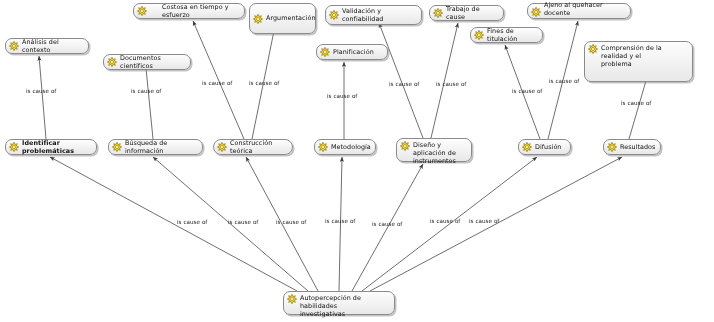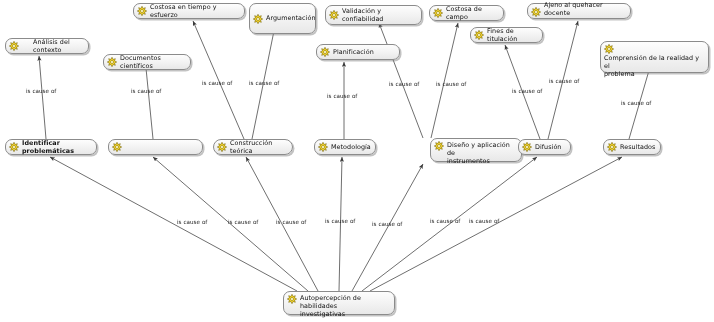--- a/index.html
+++ b/index.html
@@ -86,39 +86,39 @@
         <line x1="308" y1="291" x2="153" y2="157" stroke="#4a4a4a" stroke-width="0.8" marker-end="url(#arrowhead)"></line>
         <line x1="318" y1="291" x2="246" y2="157" stroke="#4a4a4a" stroke-width="0.8" marker-end="url(#arrowhead)"></line>
         <line x1="339" y1="291" x2="342" y2="157" stroke="#4a4a4a" stroke-width="0.8" marker-end="url(#arrowhead)"></line>
         <line x1="352" y1="291" x2="423" y2="164" stroke="#4a4a4a" stroke-width="0.8" marker-end="url(#arrowhead)"></line>
         <line x1="362" y1="291" x2="537" y2="157" stroke="#4a4a4a" stroke-width="0.8" marker-end="url(#arrowhead)"></line>
         <line x1="370" y1="291" x2="622" y2="157" stroke="#4a4a4a" stroke-width="0.8" marker-end="url(#arrowhead)"></line>
       </g>
   </svg>
 
   <div id="nodes-group">
-      <div class="node" style="left: 5px; top: 38px; width: 84px; height: 16px; gap: 11px;">
+      <div class="node" style="left: 5px; top: 38px; width: 84px; height: 16px;">
         <span class="node-icon">
           <svg width="10" height="10" viewBox="0 0 20 20">
             <path d="M10 0.6 L12.0 5.0 L16.6 3.4 L15.0 8.0 L19.4 10 L15.0 12.0 L16.6 16.6 L12.0 15.0 L10 19.4 L8.0 15.0 L3.4 16.6 L5.0 12.0 L0.6 10 L5.0 8.0 L3.4 3.4 L8.0 5.0 Z" fill="#ffdd22" stroke="#6a5a00" stroke-width="1.1" stroke-linejoin="round"></path>
             <circle cx="10" cy="10" r="3.1" fill="#fff9c4" stroke="#6a5a00" stroke-width="1"></circle>
           </svg>
         </span>
         <span class="node-label">Análisis del contexto</span>
       </div>
       <div class="node" style="left: 103px; top: 40px; width: 88px; height: 16px; margin-top: 14px;">
         <span class="node-icon">
           <svg width="10" height="10" viewBox="0 0 20 20">
             <path d="M10 0.6 L12.0 5.0 L16.6 3.4 L15.0 8.0 L19.4 10 L15.0 12.0 L16.6 16.6 L12.0 15.0 L10 19.4 L8.0 15.0 L3.4 16.6 L5.0 12.0 L0.6 10 L5.0 8.0 L3.4 3.4 L8.0 5.0 Z" fill="#ffdd22" stroke="#6a5a00" stroke-width="1.1" stroke-linejoin="round"></path>
             <circle cx="10" cy="10" r="3.1" fill="#fff9c4" stroke="#6a5a00" stroke-width="1"></circle>
           </svg>
         </span>
         <span class="node-label">Documentos científicos</span>
       </div>
-      <div class="node" style="left: 133px; top: 3px; width: 112px; height: 16px;">
+      <div class="node" style="left: 133px; top: 3px; width: 112px; height: 16px; gap: 12px;">
         <span class="node-icon">
           <svg width="10" height="10" viewBox="0 0 20 20">
             <path d="M10 0.6 L12.0 5.0 L16.6 3.4 L15.0 8.0 L19.4 10 L15.0 12.0 L16.6 16.6 L12.0 15.0 L10 19.4 L8.0 15.0 L3.4 16.6 L5.0 12.0 L0.6 10 L5.0 8.0 L3.4 3.4 L8.0 5.0 Z" fill="#ffdd22" stroke="#6a5a00" stroke-width="1.1" stroke-linejoin="round"></path>
             <circle cx="10" cy="10" r="3.1" fill="#fff9c4" stroke="#6a5a00" stroke-width="1"></circle>
           </svg>
         </span>
         <span class="node-label">Costosa en tiempo y esfuerzo</span>
       </div>
       <div class="node" style="left: 249px; top: 3px; width: 67px; height: 31px;">
         <span class="node-icon">
@@ -138,50 +138,50 @@
         </span>
         <span class="node-label">Validación y confiabilidad</span>
       </div>
       <div class="node" style="left: 429px; top: 5px; width: 75px; height: 16px;">
         <span class="node-icon">
           <svg width="10" height="10" viewBox="0 0 20 20">
             <path d="M10 0.6 L12.0 5.0 L16.6 3.4 L15.0 8.0 L19.4 10 L15.0 12.0 L16.6 16.6 L12.0 15.0 L10 19.4 L8.0 15.0 L3.4 16.6 L5.0 12.0 L0.6 10 L5.0 8.0 L3.4 3.4 L8.0 5.0 Z" fill="#ffdd22" stroke="#6a5a00" stroke-width="1.1" stroke-linejoin="round"></path>
             <circle cx="10" cy="10" r="3.1" fill="#fff9c4" stroke="#6a5a00" stroke-width="1"></circle>
           </svg>
         </span>
-        <span class="node-label">Costosa de campo</span>
+        <span class="node-label">Trabajo de cause</span>
       </div>
       <div class="node" style="left: 527px; top: 3px; width: 104px; height: 16px; align-items: flex-end;">
         <span class="node-icon">
           <svg width="10" height="10" viewBox="0 0 20 20">
             <path d="M10 0.6 L12.0 5.0 L16.6 3.4 L15.0 8.0 L19.4 10 L15.0 12.0 L16.6 16.6 L12.0 15.0 L10 19.4 L8.0 15.0 L3.4 16.6 L5.0 12.0 L0.6 10 L5.0 8.0 L3.4 3.4 L8.0 5.0 Z" fill="#ffdd22" stroke="#6a5a00" stroke-width="1.1" stroke-linejoin="round"></path>
             <circle cx="10" cy="10" r="3.1" fill="#fff9c4" stroke="#6a5a00" stroke-width="1"></circle>
           </svg>
         </span>
         <span class="node-label">Ajeno al quehacer docente</span>
       </div>
       <div class="node" style="left: 470px; top: 27px; width: 73px; height: 16px;">
         <span class="node-icon">
           <svg width="10" height="10" viewBox="0 0 20 20">
             <path d="M10 0.6 L12.0 5.0 L16.6 3.4 L15.0 8.0 L19.4 10 L15.0 12.0 L16.6 16.6 L12.0 15.0 L10 19.4 L8.0 15.0 L3.4 16.6 L5.0 12.0 L0.6 10 L5.0 8.0 L3.4 3.4 L8.0 5.0 Z" fill="#ffdd22" stroke="#6a5a00" stroke-width="1.1" stroke-linejoin="round"></path>
             <circle cx="10" cy="10" r="3.1" fill="#fff9c4" stroke="#6a5a00" stroke-width="1"></circle>
           </svg>
         </span>
         <span class="node-label">Fines de titulación</span>
       </div>
-      <div class="node" style="left: 316px; top: 44px; width: 84px; height: 16px;">
+      <div class="node" style="left: 316px; top: 44px; width: 72px; height: 16px;">
         <span class="node-icon">
           <svg width="10" height="10" viewBox="0 0 20 20">
             <path d="M10 0.6 L12.0 5.0 L16.6 3.4 L15.0 8.0 L19.4 10 L15.0 12.0 L16.6 16.6 L12.0 15.0 L10 19.4 L8.0 15.0 L3.4 16.6 L5.0 12.0 L0.6 10 L5.0 8.0 L3.4 3.4 L8.0 5.0 Z" fill="#ffdd22" stroke="#6a5a00" stroke-width="1.1" stroke-linejoin="round"></path>
             <circle cx="10" cy="10" r="3.1" fill="#fff9c4" stroke="#6a5a00" stroke-width="1"></circle>
           </svg>
         </span>
         <span class="node-label">Planificación</span>
       </div>
-      <div class="node two-line" style="left: 600px; top: 41px; width: 109px; height: 32px; flex-direction: column;">
+      <div class="node two-line" style="left: 584px; top: 41px; width: 109px; height: 41px;">
         <span class="node-icon">
           <svg width="10" height="10" viewBox="0 0 20 20">
             <path d="M10 0.6 L12.0 5.0 L16.6 3.4 L15.0 8.0 L19.4 10 L15.0 12.0 L16.6 16.6 L12.0 15.0 L10 19.4 L8.0 15.0 L3.4 16.6 L5.0 12.0 L0.6 10 L5.0 8.0 L3.4 3.4 L8.0 5.0 Z" fill="#ffdd22" stroke="#6a5a00" stroke-width="1.1" stroke-linejoin="round"></path>
             <circle cx="10" cy="10" r="3.1" fill="#fff9c4" stroke="#6a5a00" stroke-width="1"></circle>
           </svg>
         </span>
         <span class="node-label">Comprensión de la realidad y el
 problema</span>
       </div>
       <div class="node" style="left: 5px; top: 139px; width: 92px; height: 16px; font-weight: bold;">
@@ -193,40 +193,41 @@
         </span>
         <span class="node-label">Identificar problemáticas</span>
       </div>
       <div class="node" style="left: 108px; top: 139px; width: 95px; height: 16px;">
         <span class="node-icon">
           <svg width="10" height="10" viewBox="0 0 20 20">
             <path d="M10 0.6 L12.0 5.0 L16.6 3.4 L15.0 8.0 L19.4 10 L15.0 12.0 L16.6 16.6 L12.0 15.0 L10 19.4 L8.0 15.0 L3.4 16.6 L5.0 12.0 L0.6 10 L5.0 8.0 L3.4 3.4 L8.0 5.0 Z" fill="#ffdd22" stroke="#6a5a00" stroke-width="1.1" stroke-linejoin="round"></path>
             <circle cx="10" cy="10" r="3.1" fill="#fff9c4" stroke="#6a5a00" stroke-width="1"></circle>
           </svg>
         </span>
+        <span class="node-label">Búsqueda de información</span>
       </div>
       <div class="node" style="left: 213px; top: 139px; width: 80px; height: 16px; border-radius: 8px;">
         <span class="node-icon">
           <svg width="10" height="10" viewBox="0 0 20 20">
             <path d="M10 0.6 L12.0 5.0 L16.6 3.4 L15.0 8.0 L19.4 10 L15.0 12.0 L16.6 16.6 L12.0 15.0 L10 19.4 L8.0 15.0 L3.4 16.6 L5.0 12.0 L0.6 10 L5.0 8.0 L3.4 3.4 L8.0 5.0 Z" fill="#ffdd22" stroke="#6a5a00" stroke-width="1.1" stroke-linejoin="round"></path>
             <circle cx="10" cy="10" r="3.1" fill="#fff9c4" stroke="#6a5a00" stroke-width="1"></circle>
           </svg>
         </span>
         <span class="node-label">Construcción teórica</span>
       </div>
       <div class="node" style="left: 314px; top: 139px; width: 62px; height: 16px;">
         <span class="node-icon">
           <svg width="10" height="10" viewBox="0 0 20 20">
             <path d="M10 0.6 L12.0 5.0 L16.6 3.4 L15.0 8.0 L19.4 10 L15.0 12.0 L16.6 16.6 L12.0 15.0 L10 19.4 L8.0 15.0 L3.4 16.6 L5.0 12.0 L0.6 10 L5.0 8.0 L3.4 3.4 L8.0 5.0 Z" fill="#ffdd22" stroke="#6a5a00" stroke-width="1.1" stroke-linejoin="round"></path>
             <circle cx="10" cy="10" r="3.1" fill="#fff9c4" stroke="#6a5a00" stroke-width="1"></circle>
           </svg>
         </span>
         <span class="node-label">Metodología</span>
       </div>
-      <div class="node two-line" style="left: 396px; top: 138px; width: 92px; height: 24px; margin-left: 34px;">
+      <div class="node two-line" style="left: 396px; top: 138px; width: 76px; height: 24px;">
         <span class="node-icon">
           <svg width="10" height="10" viewBox="0 0 20 20">
             <path d="M10 0.6 L12.0 5.0 L16.6 3.4 L15.0 8.0 L19.4 10 L15.0 12.0 L16.6 16.6 L12.0 15.0 L10 19.4 L8.0 15.0 L3.4 16.6 L5.0 12.0 L0.6 10 L5.0 8.0 L3.4 3.4 L8.0 5.0 Z" fill="#ffdd22" stroke="#6a5a00" stroke-width="1.1" stroke-linejoin="round"></path>
             <circle cx="10" cy="10" r="3.1" fill="#fff9c4" stroke="#6a5a00" stroke-width="1"></circle>
           </svg>
         </span>
         <span class="node-label">Diseño y aplicación de
 instrumentos</span>
       </div>
       <div class="node" style="left: 518px; top: 139px; width: 53px; height: 16px;">

